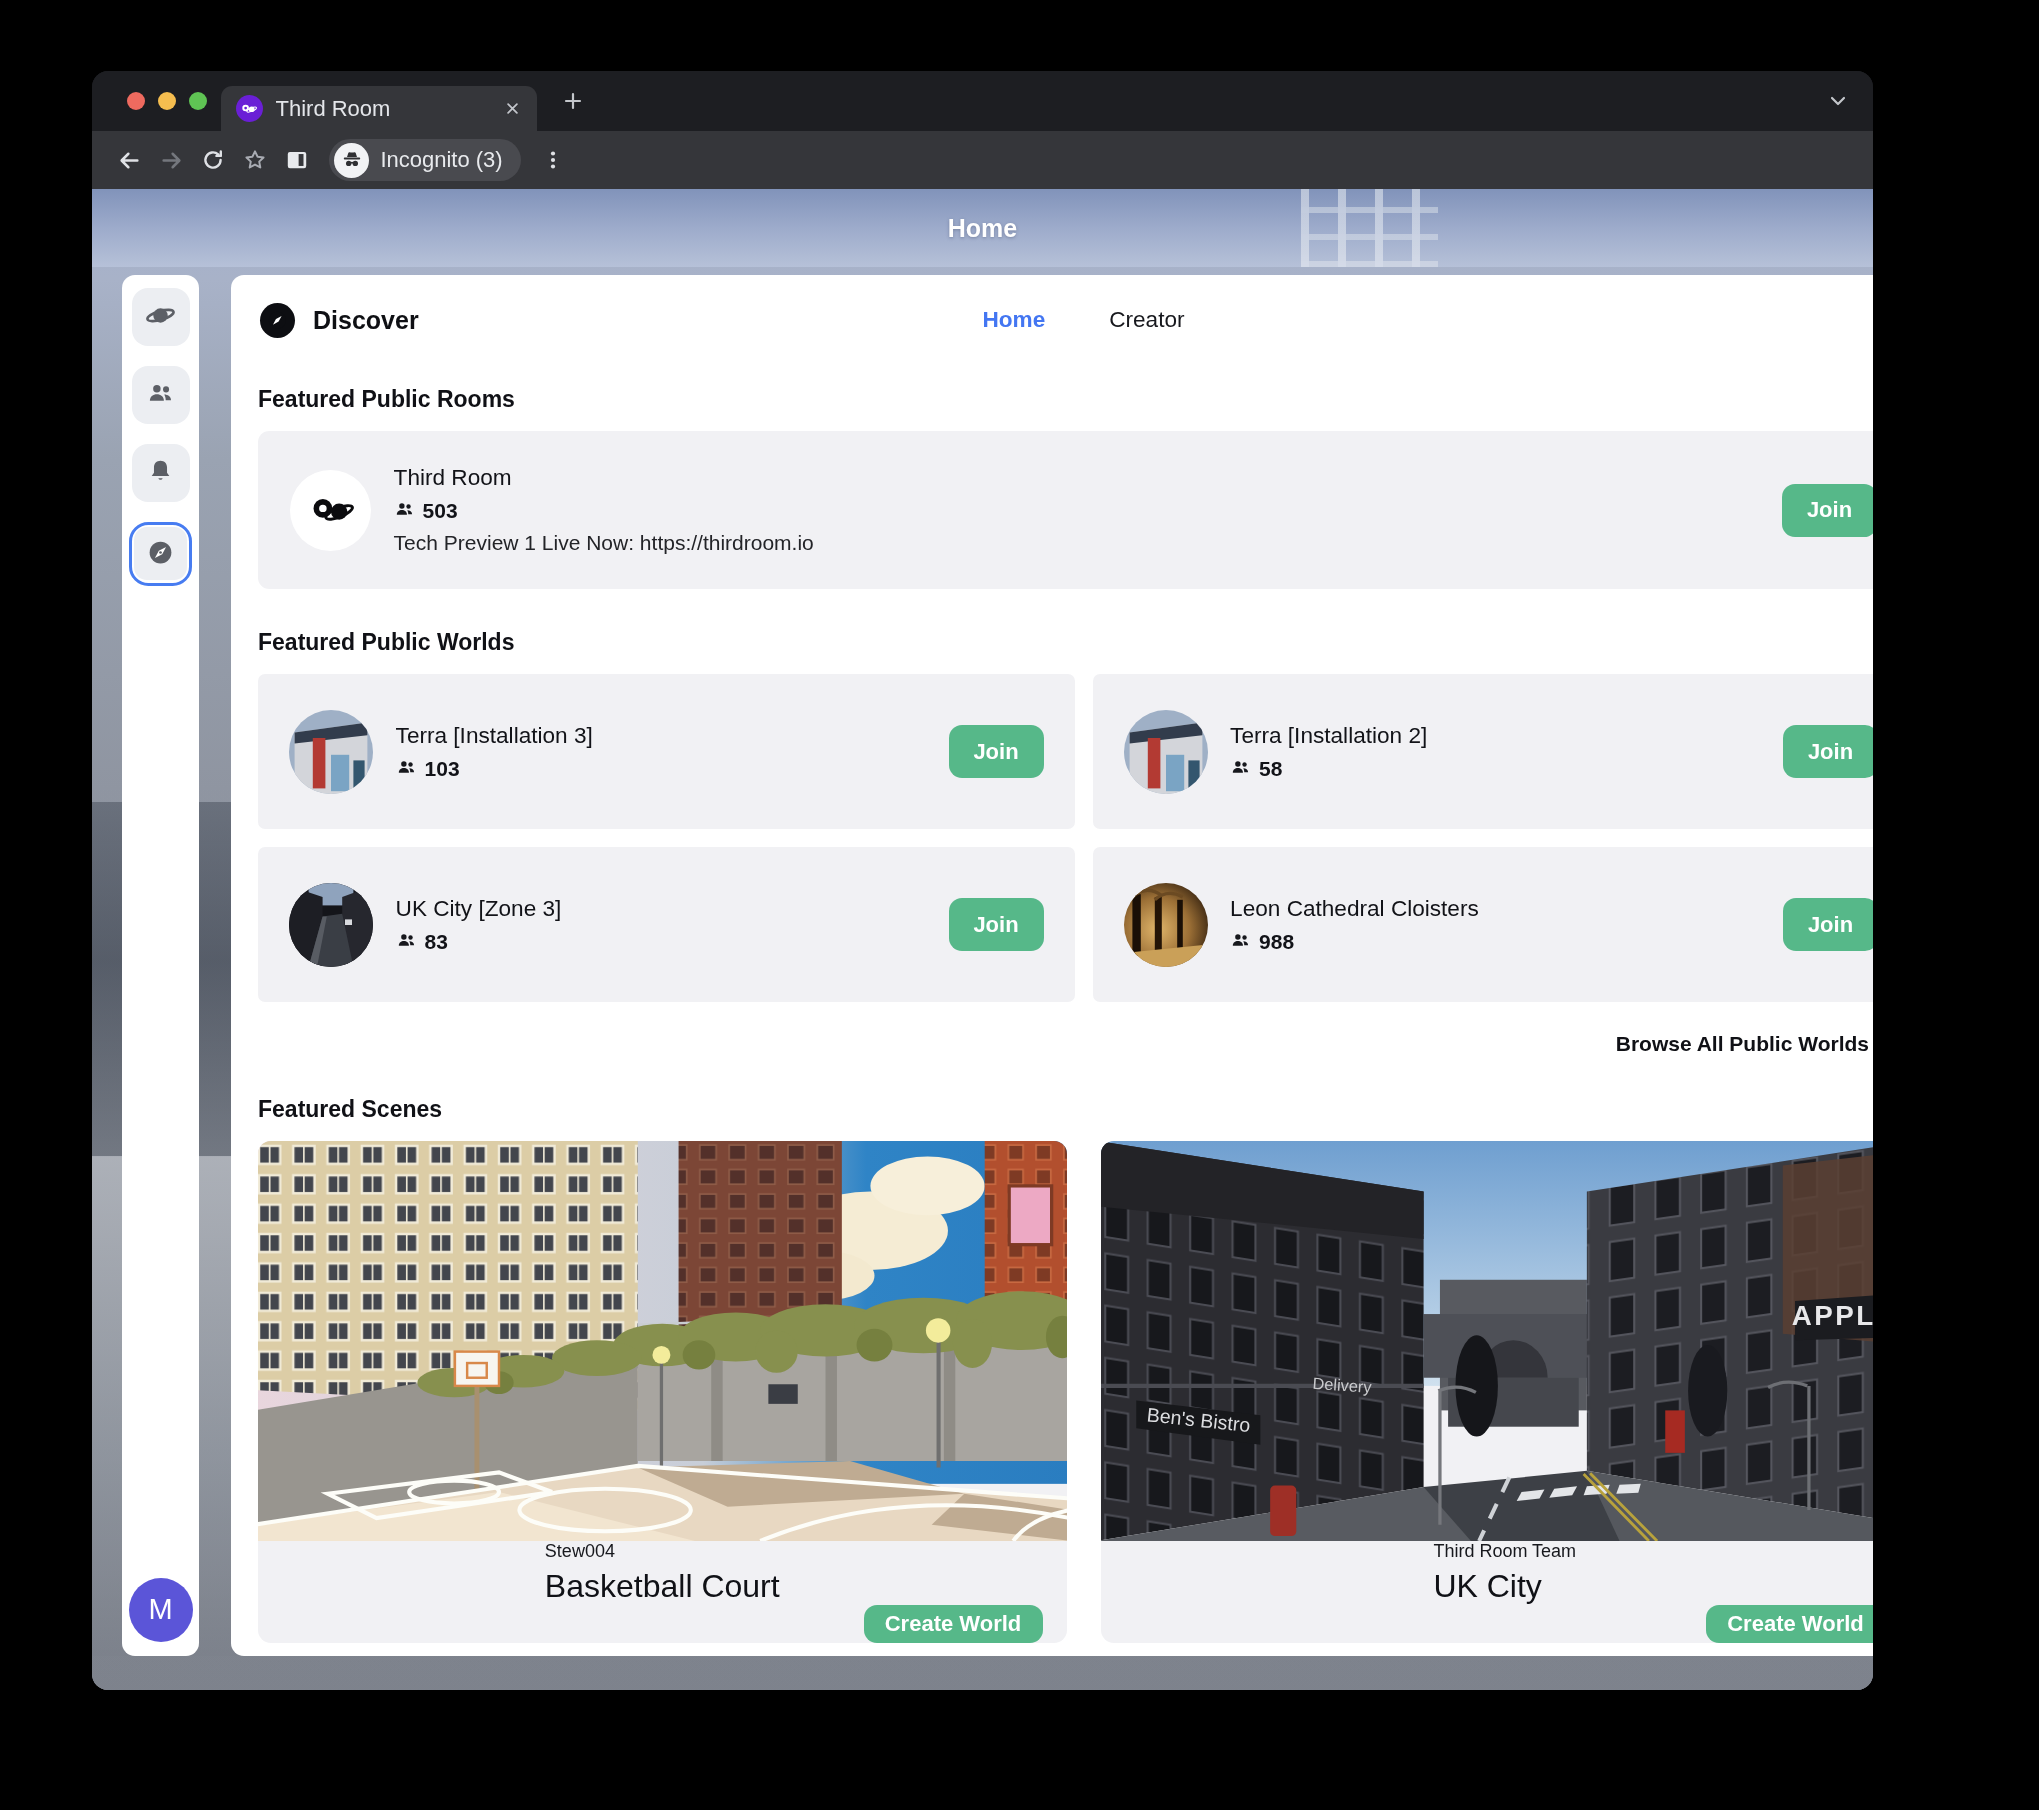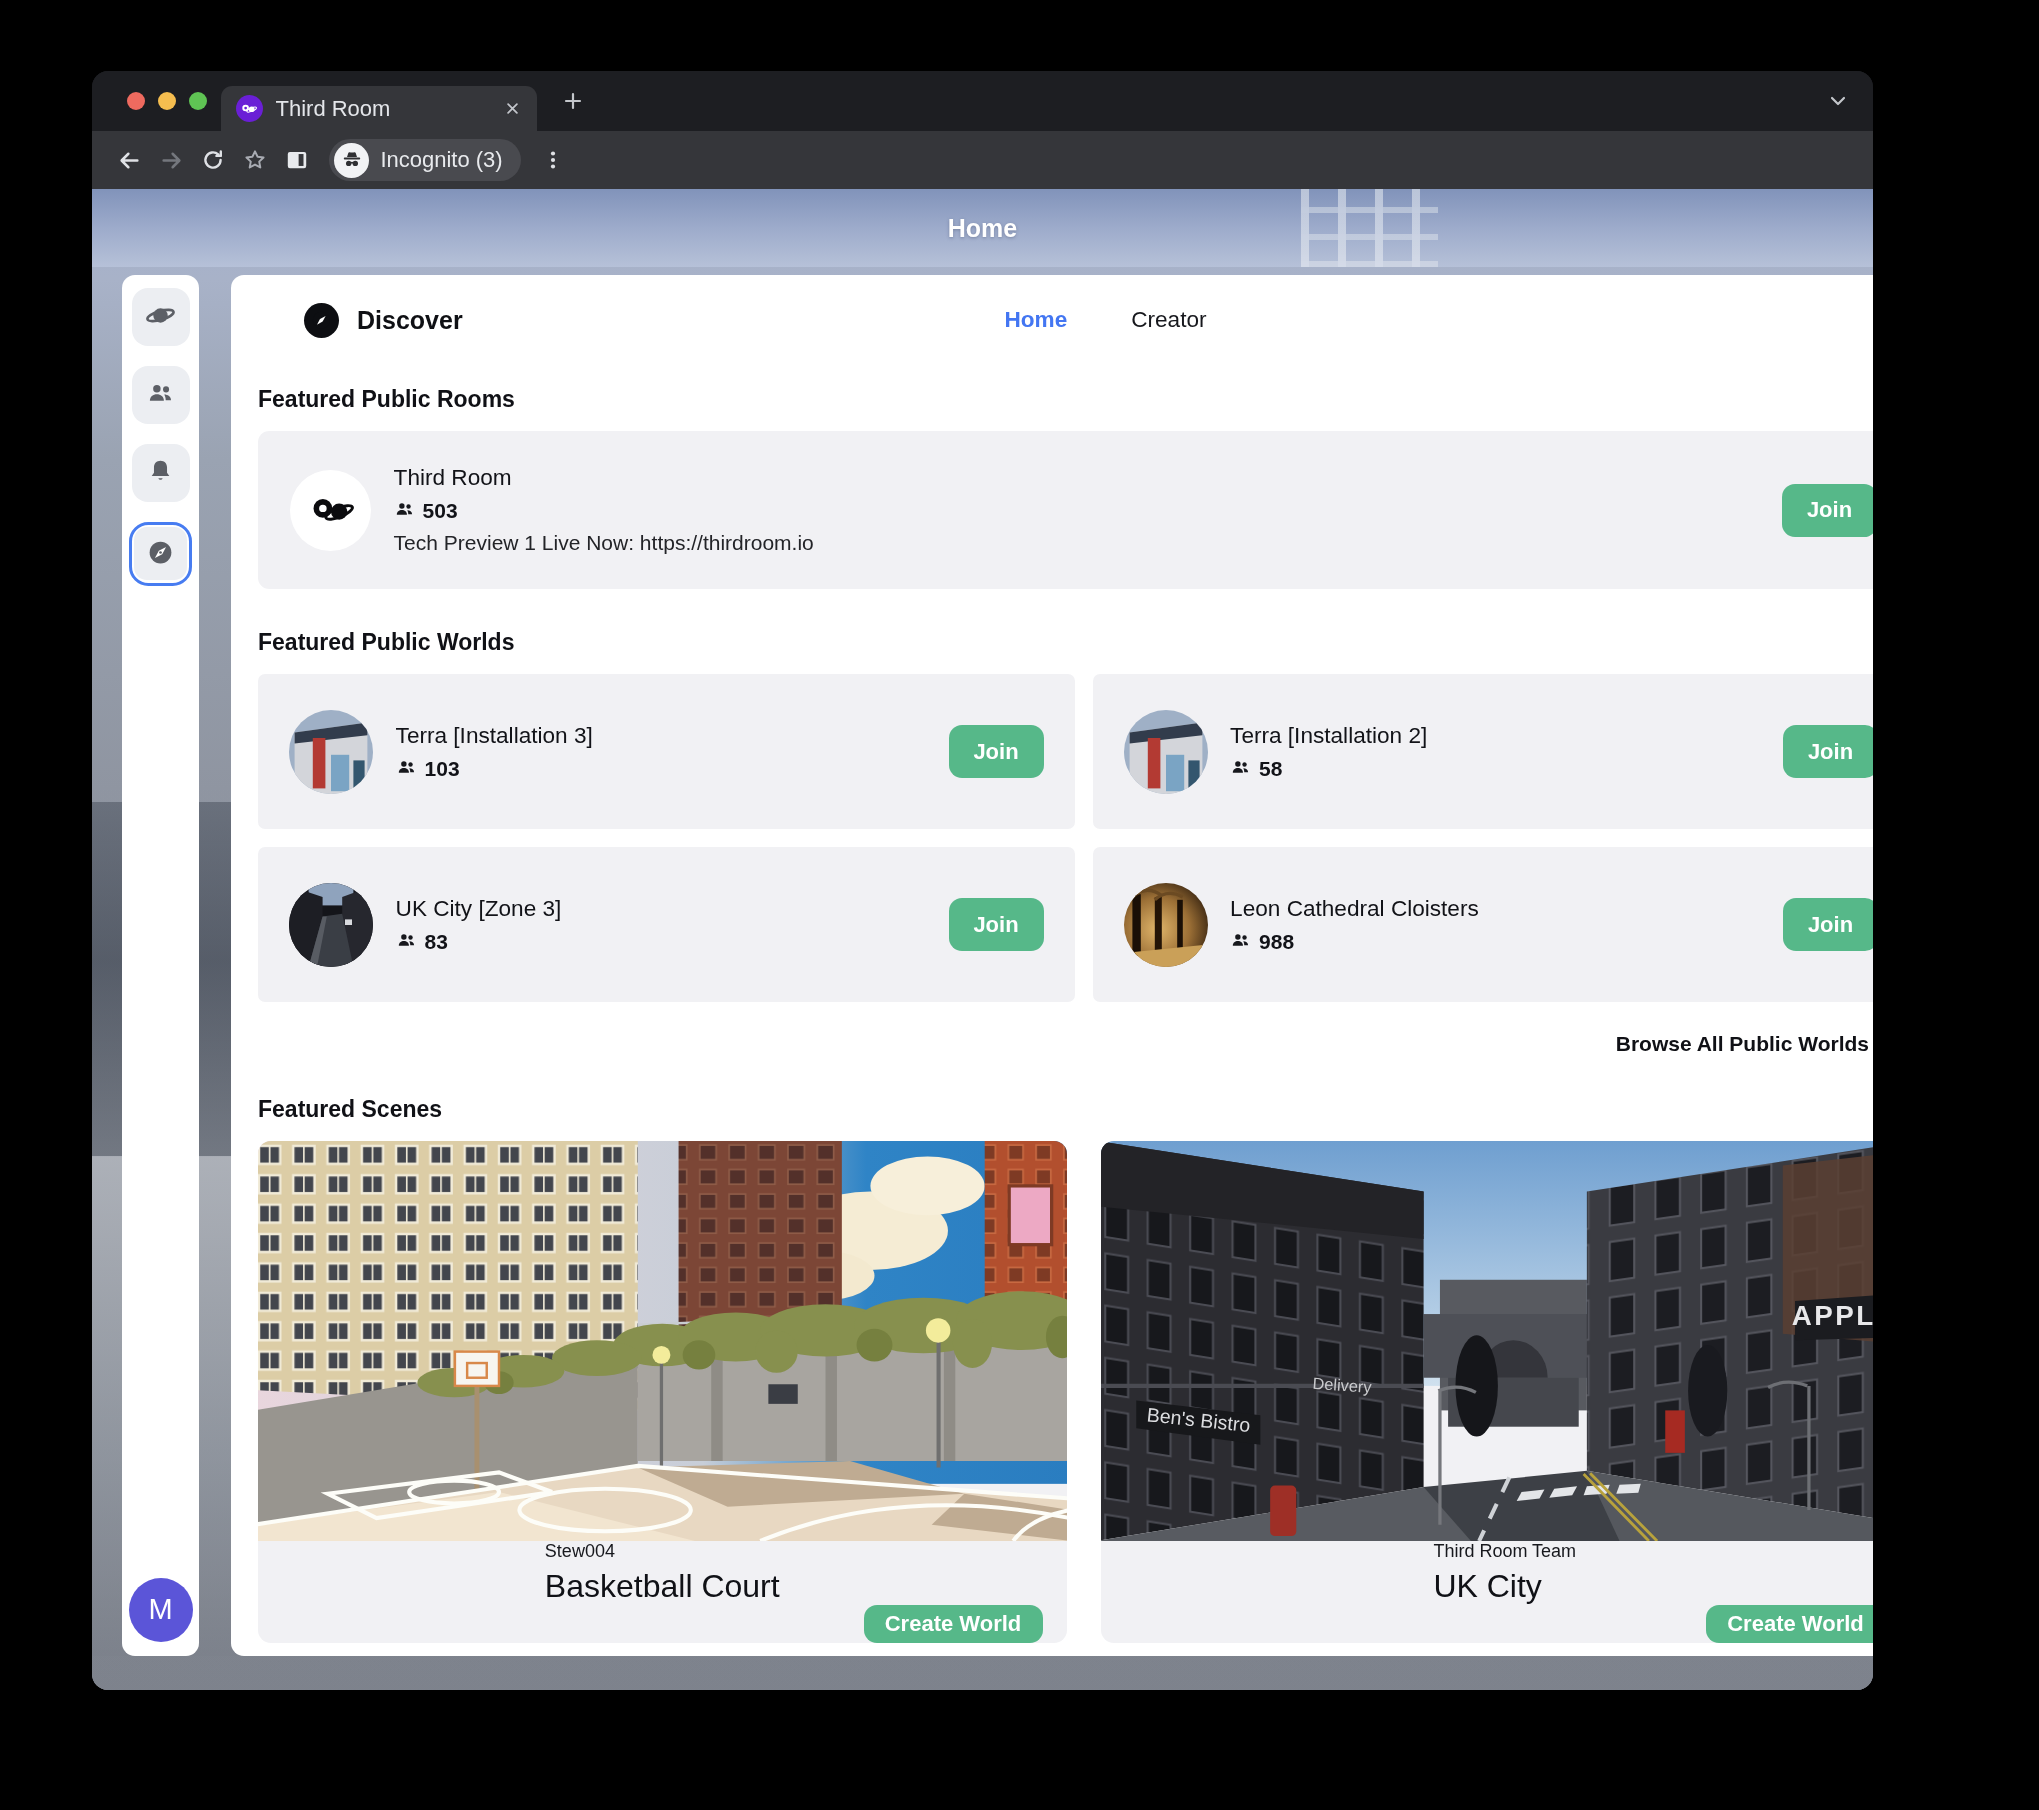--- a/index.html
+++ b/index.html
@@ -57,21 +57,21 @@
   .sbtn { width:58px; height:58px; border-radius:16px; background:#eceef2; display:flex; align-items:center; justify-content:center;
           margin-bottom:20px; border:none; cursor:pointer; }
   .sbtn-active-ring { border:3.2px solid #477cf1; border-radius:19.3px; padding:2.4px; background:#fff; margin-bottom:20px; }
   .sbtn-active-ring .sbtn { margin:0; width:53px; height:53px; border-radius:13px; }
   .avatar { margin-top:auto; width:64px; height:64px; border-radius:50%; background:#5b55d8; color:#fff;
             display:flex; align-items:center; justify-content:center; font-size:29px; font-weight:500; }
 
   
   .mainpanel { position:absolute; left:139px; top:86px; width:1705px; height:1381px; background:#fff;
                border-radius:13px; overflow:hidden; }
-  .panel-head { position:relative; height:90px; display:flex; align-items:center; padding:0 29px;margin-left:44px; }
+  .panel-head { position:relative; height:90px; display:flex; align-items:center; padding:0 29px; }
   .disc-badge { width:35px; height:35px; border-radius:50%; background:#0d0e12; display:flex; align-items:center; justify-content:center; }
   .disc-title { font-size:25px; font-weight:700; color:#0f1014; margin-left:18px; }
   .panel-tabs { position:absolute; left:50%; top:0; height:90px; transform:translateX(-50%);
                 display:flex; align-items:center; gap:64px; }
   .ptab { font-size:22.6px; background:none; border:none; cursor:pointer; font-family:inherit; }
   .ptab.active { color:#4376f2; font-weight:700; }
   .ptab.idle { color:#17181d; font-weight:500; }
 
   .panel-body { position:relative; padding:0 27px; }
   .sec-h { font-size:23px; font-weight:700; color:#101116; margin-top:21px; }

